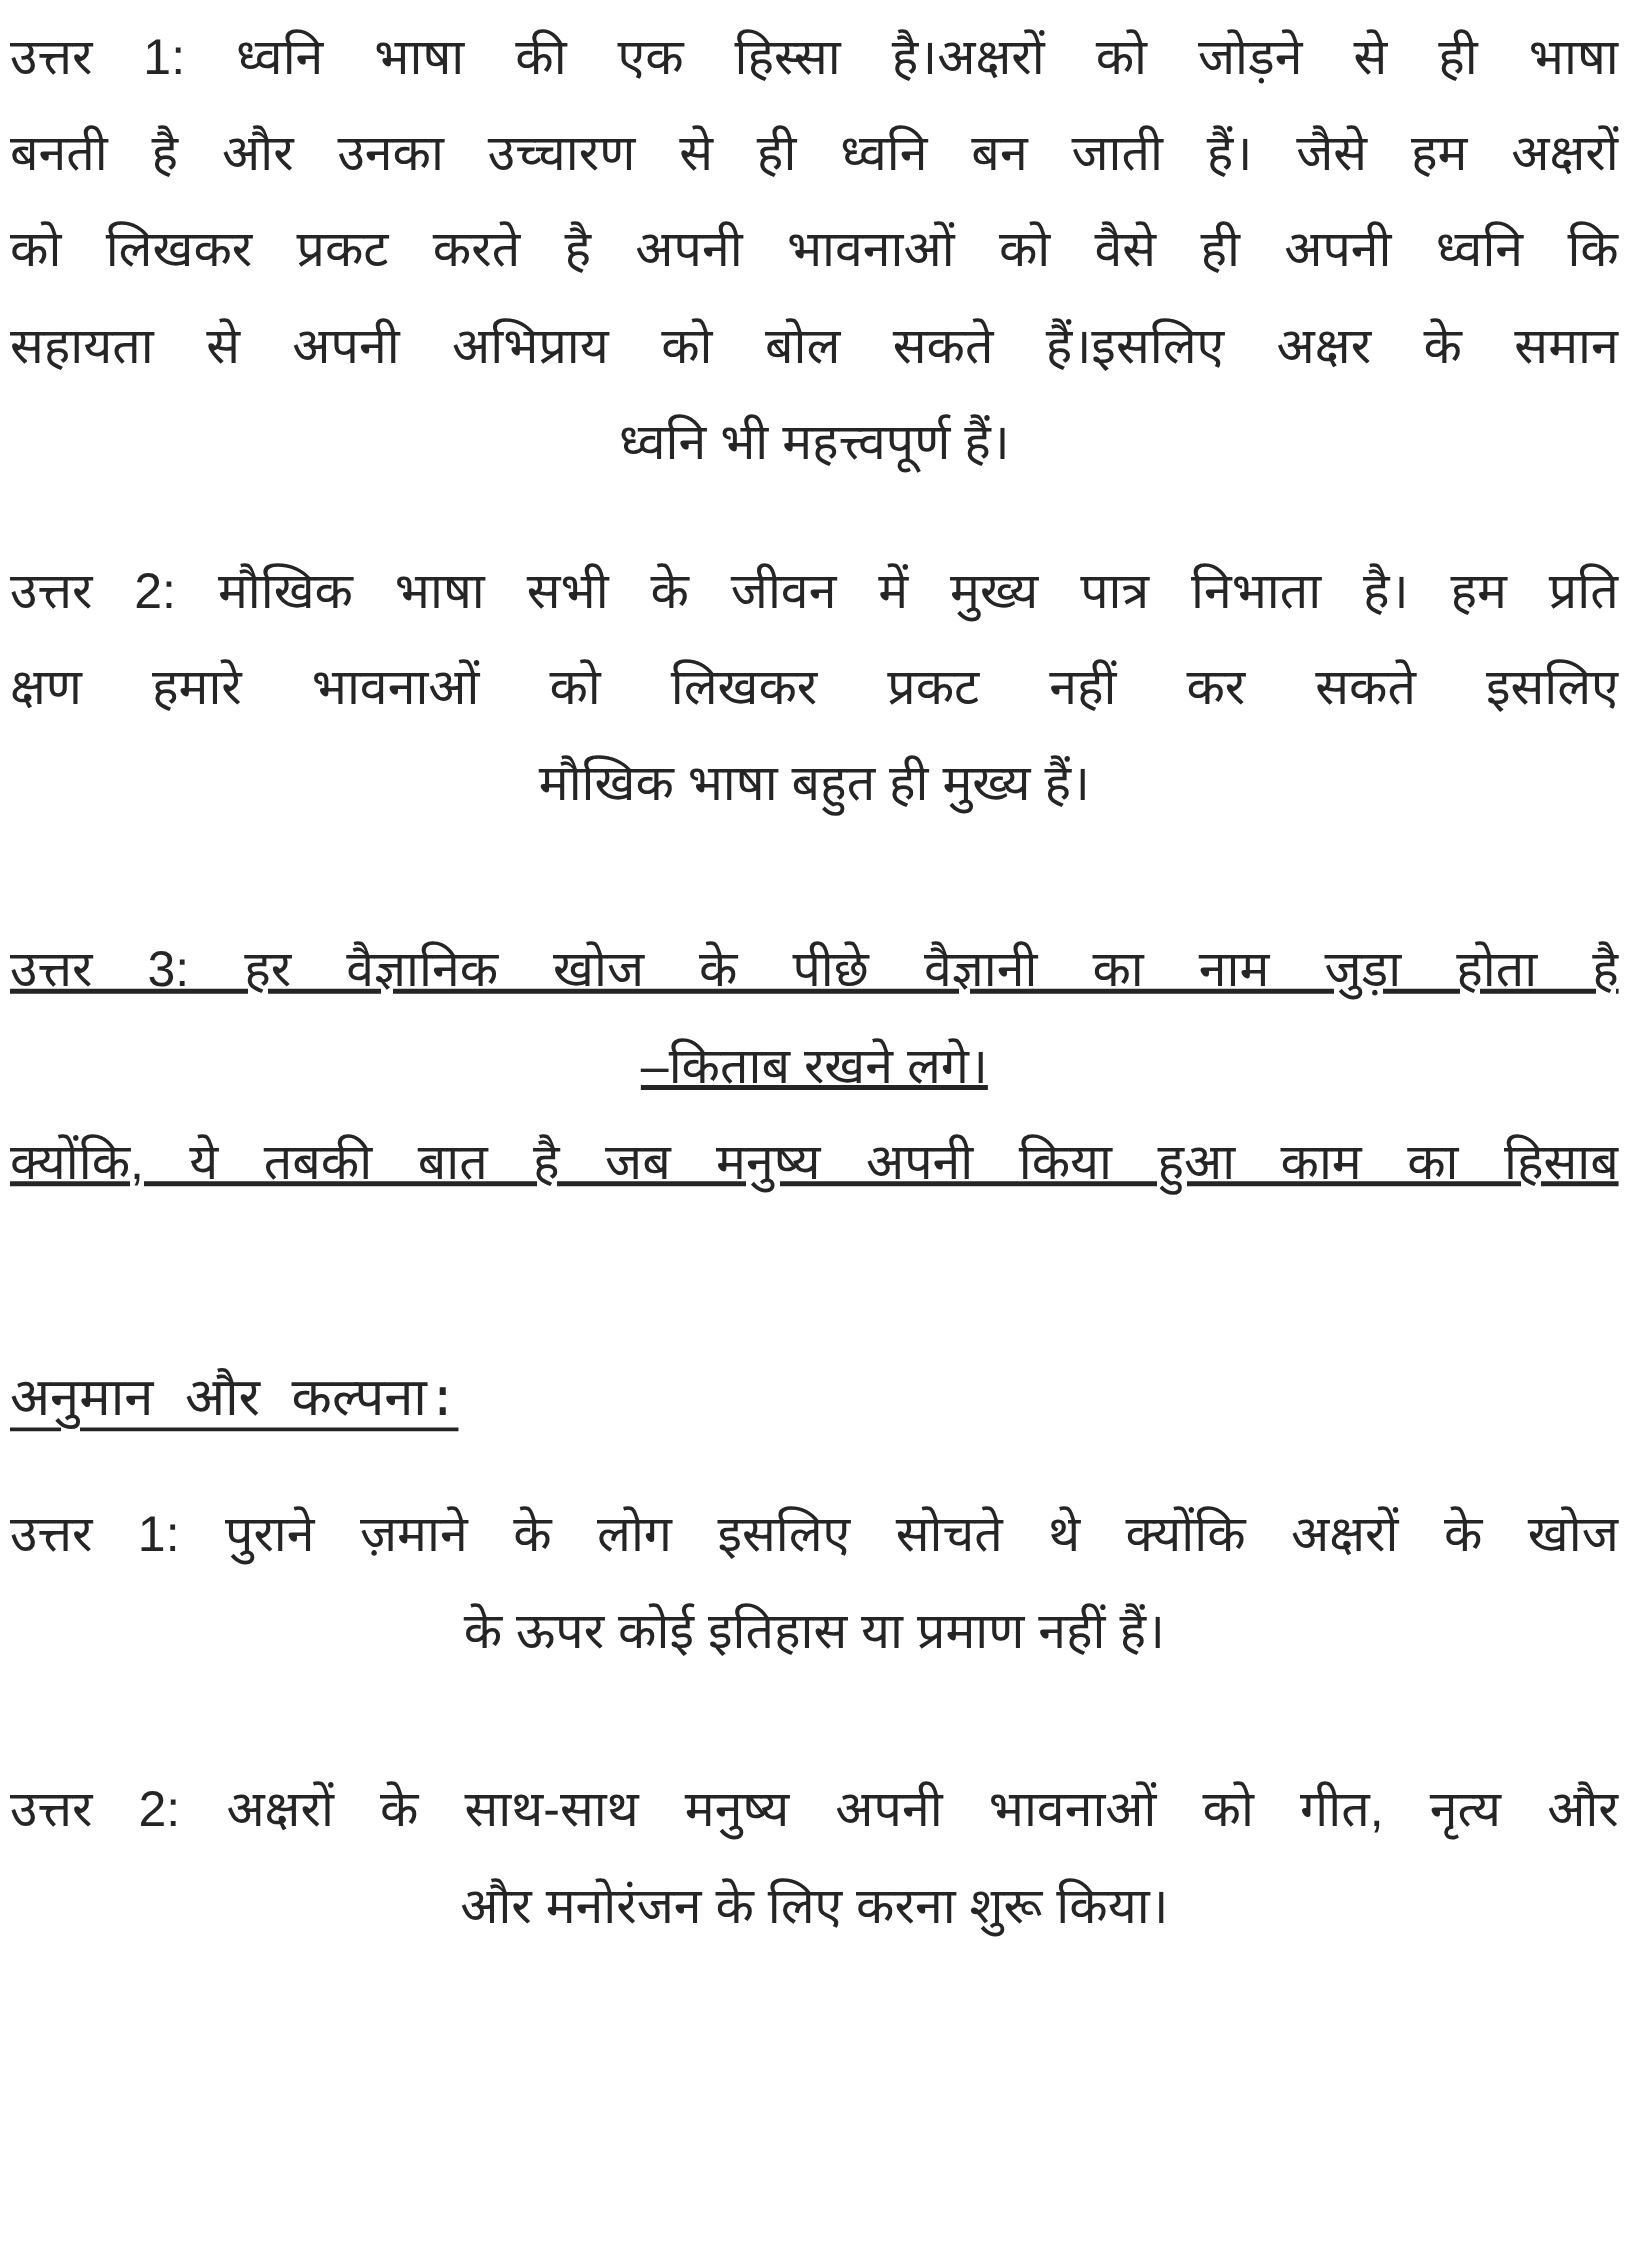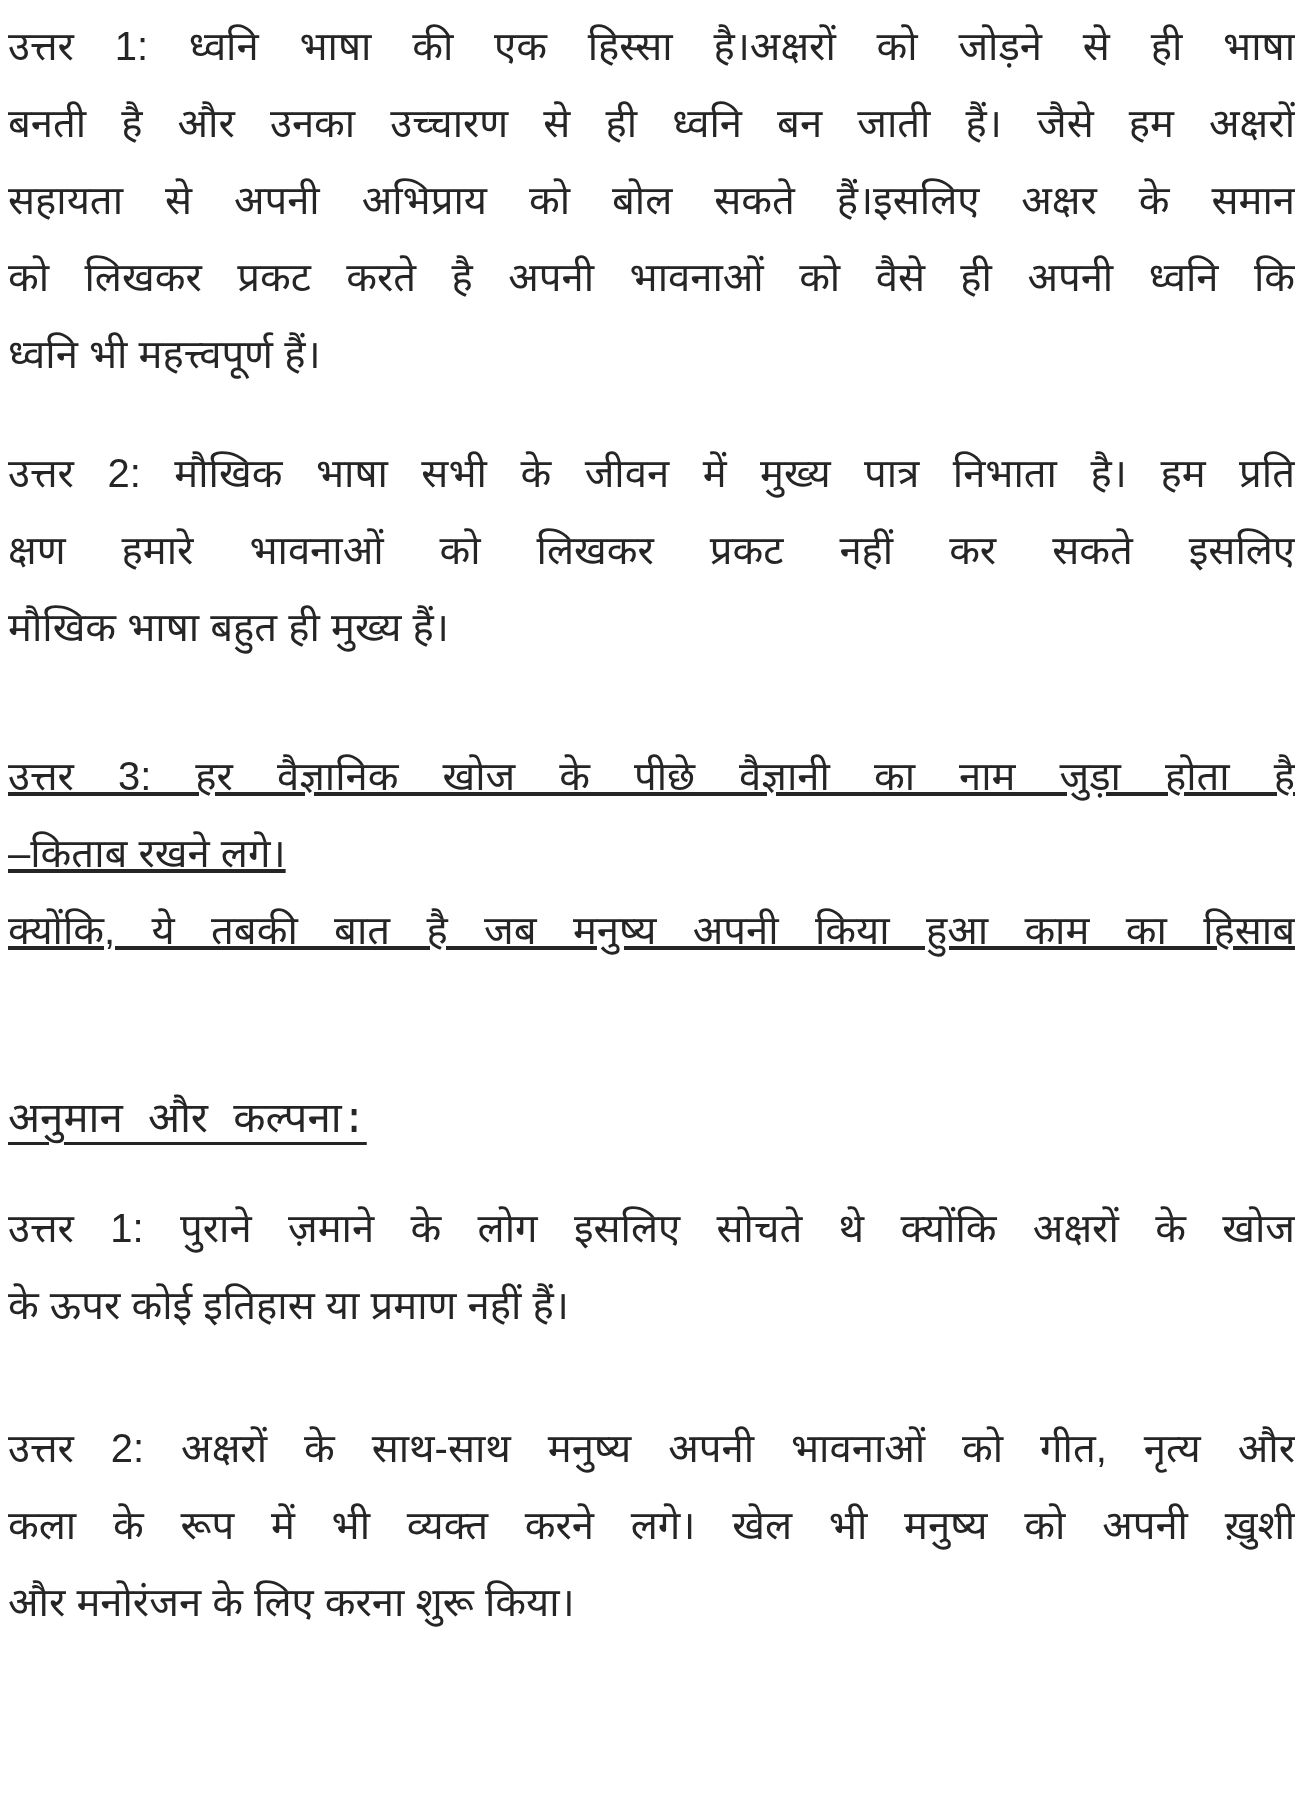--- a/index.html
+++ b/index.html
@@ -18,21 +18,21 @@
     padding: 8px 8px 0 8px;
     width: 1287px;
   }
   .para { margin: 0; }
   .line {
     font-size: 40px;
     line-height: 77px;
     height: 77px;
     white-space: nowrap;
     overflow: hidden;
-    text-align: left;
+    text-align: center;
   }
   
   .line.j {
     white-space: normal;
     text-align: justify;
     text-align-last: justify;
   }
   .gap-after-p1 { margin-bottom: 42px; }
   .gap-after-p2 { margin-bottom: 72px; }
   .gap-after-p3 { margin-bottom: 114px; text-decoration: underline; }
@@ -51,22 +51,22 @@
   }
 </style>
 </head>
 <body>
 
 <div class="doc">
 
   <div class="para gap-after-p1">
     <div class="line j">उत्तर 1: ध्वनि भाषा की एक हिस्सा है।अक्षरों को जोड़ने से ही भाषा</div>
     <div class="line j">बनती है और उनका उच्चारण से ही ध्वनि बन जाती हैं। जैसे हम अक्षरों</div>
+    <div class="line j">को लिखकर प्रकट करते है अपनी भावनाओं को वैसे ही अपनी ध्वनि कि</div>
     <div class="line j">सहायता से अपनी अभिप्राय को बोल सकते हैं।इसलिए अक्षर के समान</div>
-    <div class="line j">को लिखकर प्रकट करते है अपनी भावनाओं को वैसे ही अपनी ध्वनि कि</div>
     <div class="line">ध्वनि भी महत्त्वपूर्ण हैं।</div>
   </div>
 
   <div class="para gap-after-p2">
     <div class="line j">उत्तर 2: मौखिक भाषा सभी के जीवन में मुख्य पात्र निभाता है। हम प्रति</div>
     <div class="line j">क्षण हमारे भावनाओं को लिखकर प्रकट नहीं कर सकते इसलिए</div>
     <div class="line">मौखिक भाषा बहुत ही मुख्य हैं।</div>
   </div>
 
   <div class="para gap-after-p3">
@@ -80,17 +80,16 @@
     <span class="heading-line">अनुमान और कल्पना:</span>
   </div>
 
   <div class="para gap-after-p5">
     <div class="line j">उत्तर 1: पुराने ज़माने के लोग इसलिए सोचते थे क्योंकि अक्षरों के खोज</div>
     <div class="line">के ऊपर कोई इतिहास या प्रमाण नहीं हैं।</div>
   </div>
 
   <div class="para">
     <div class="line j">उत्तर 2: अक्षरों के साथ-साथ मनुष्य अपनी भावनाओं को गीत, नृत्य और</div>
-    <div class="line j">कला के रूप में भी व्यक्त करने लगे। खेल भी मनुष्य को अपनी ख़ुशी</div>
     <div class="line">और मनोरंजन के लिए करना शुरू किया।</div>
   </div>
 
 </div>
 
 </body></html>

